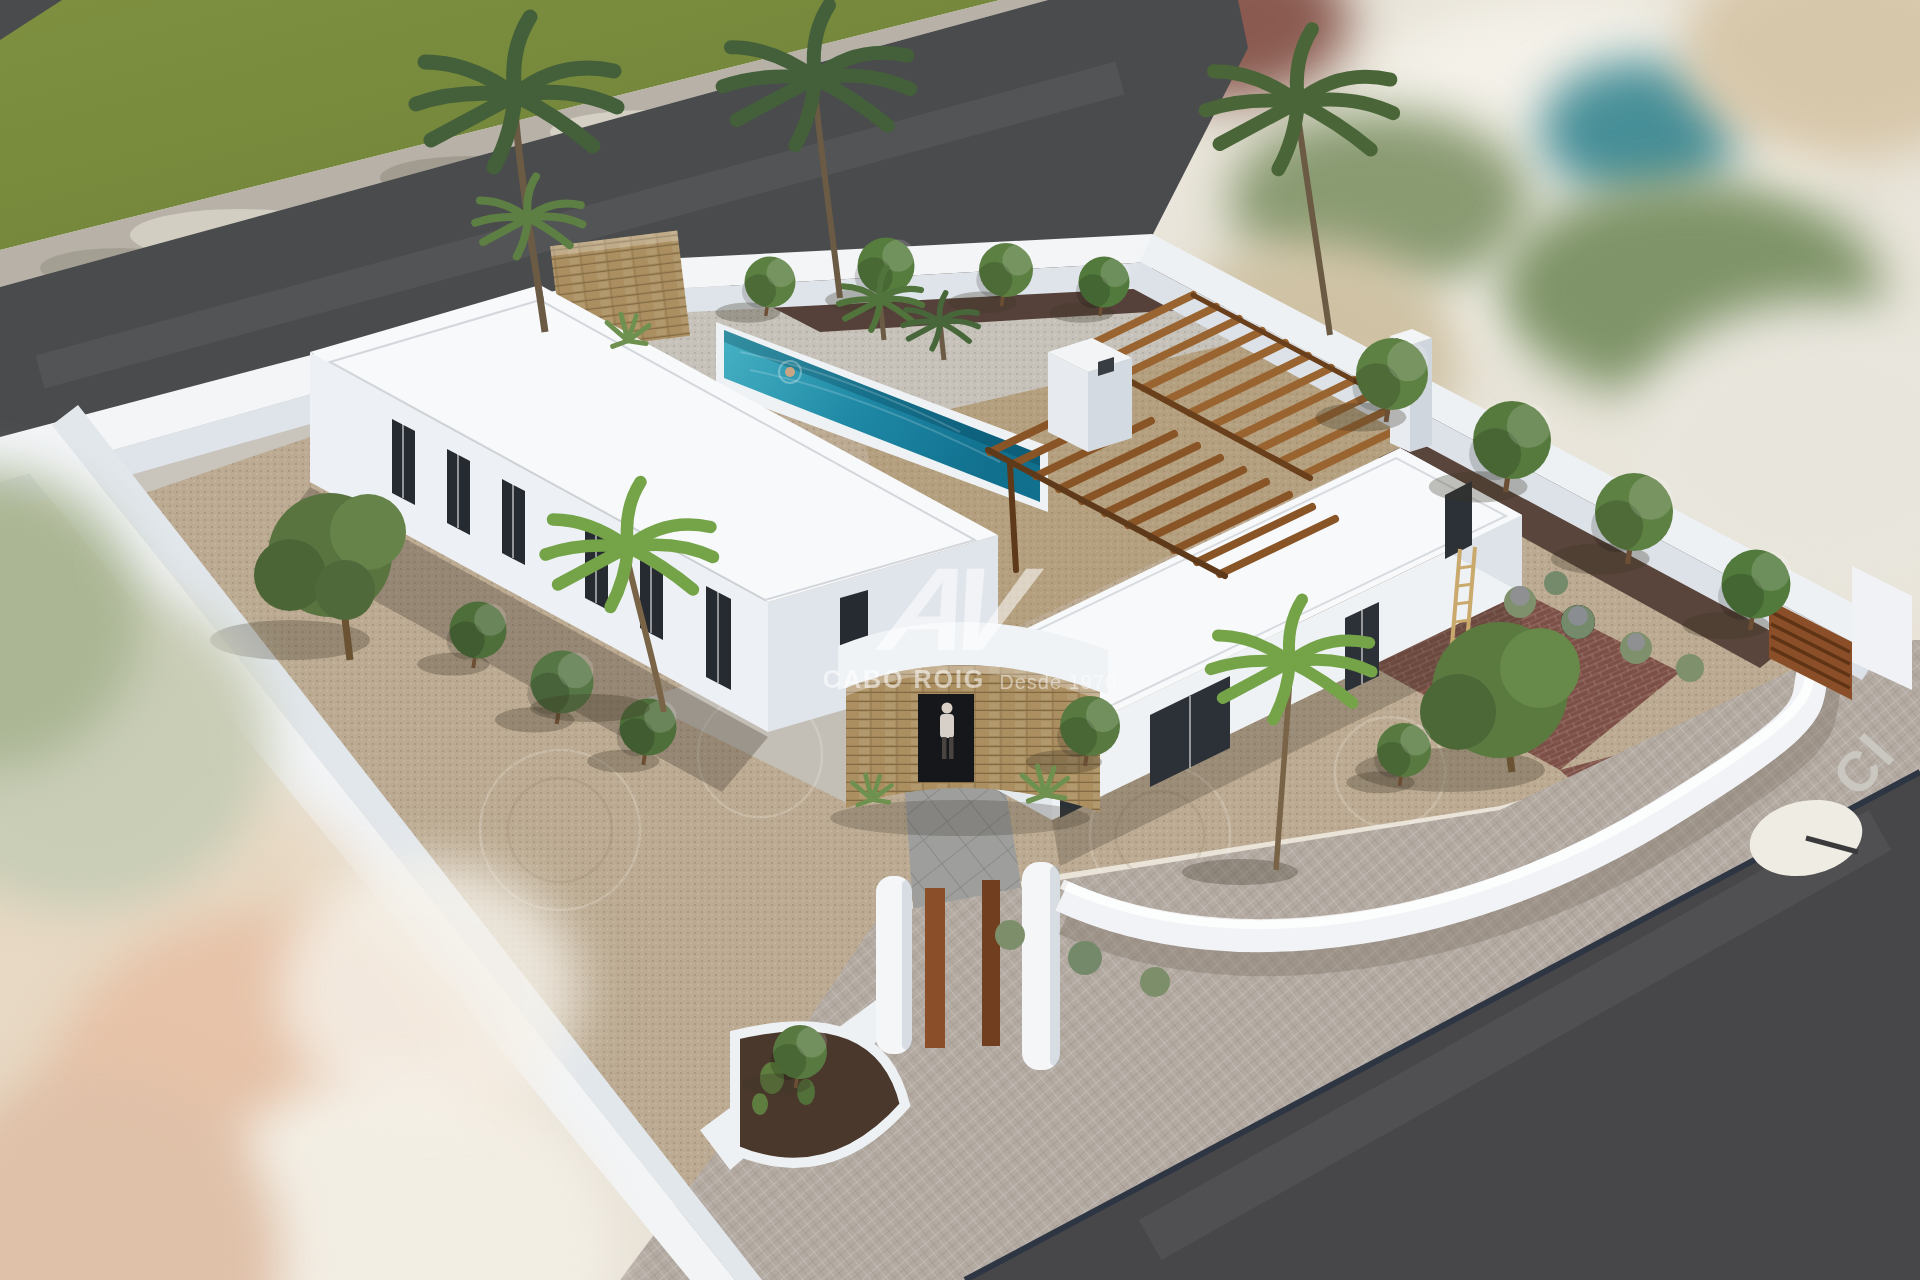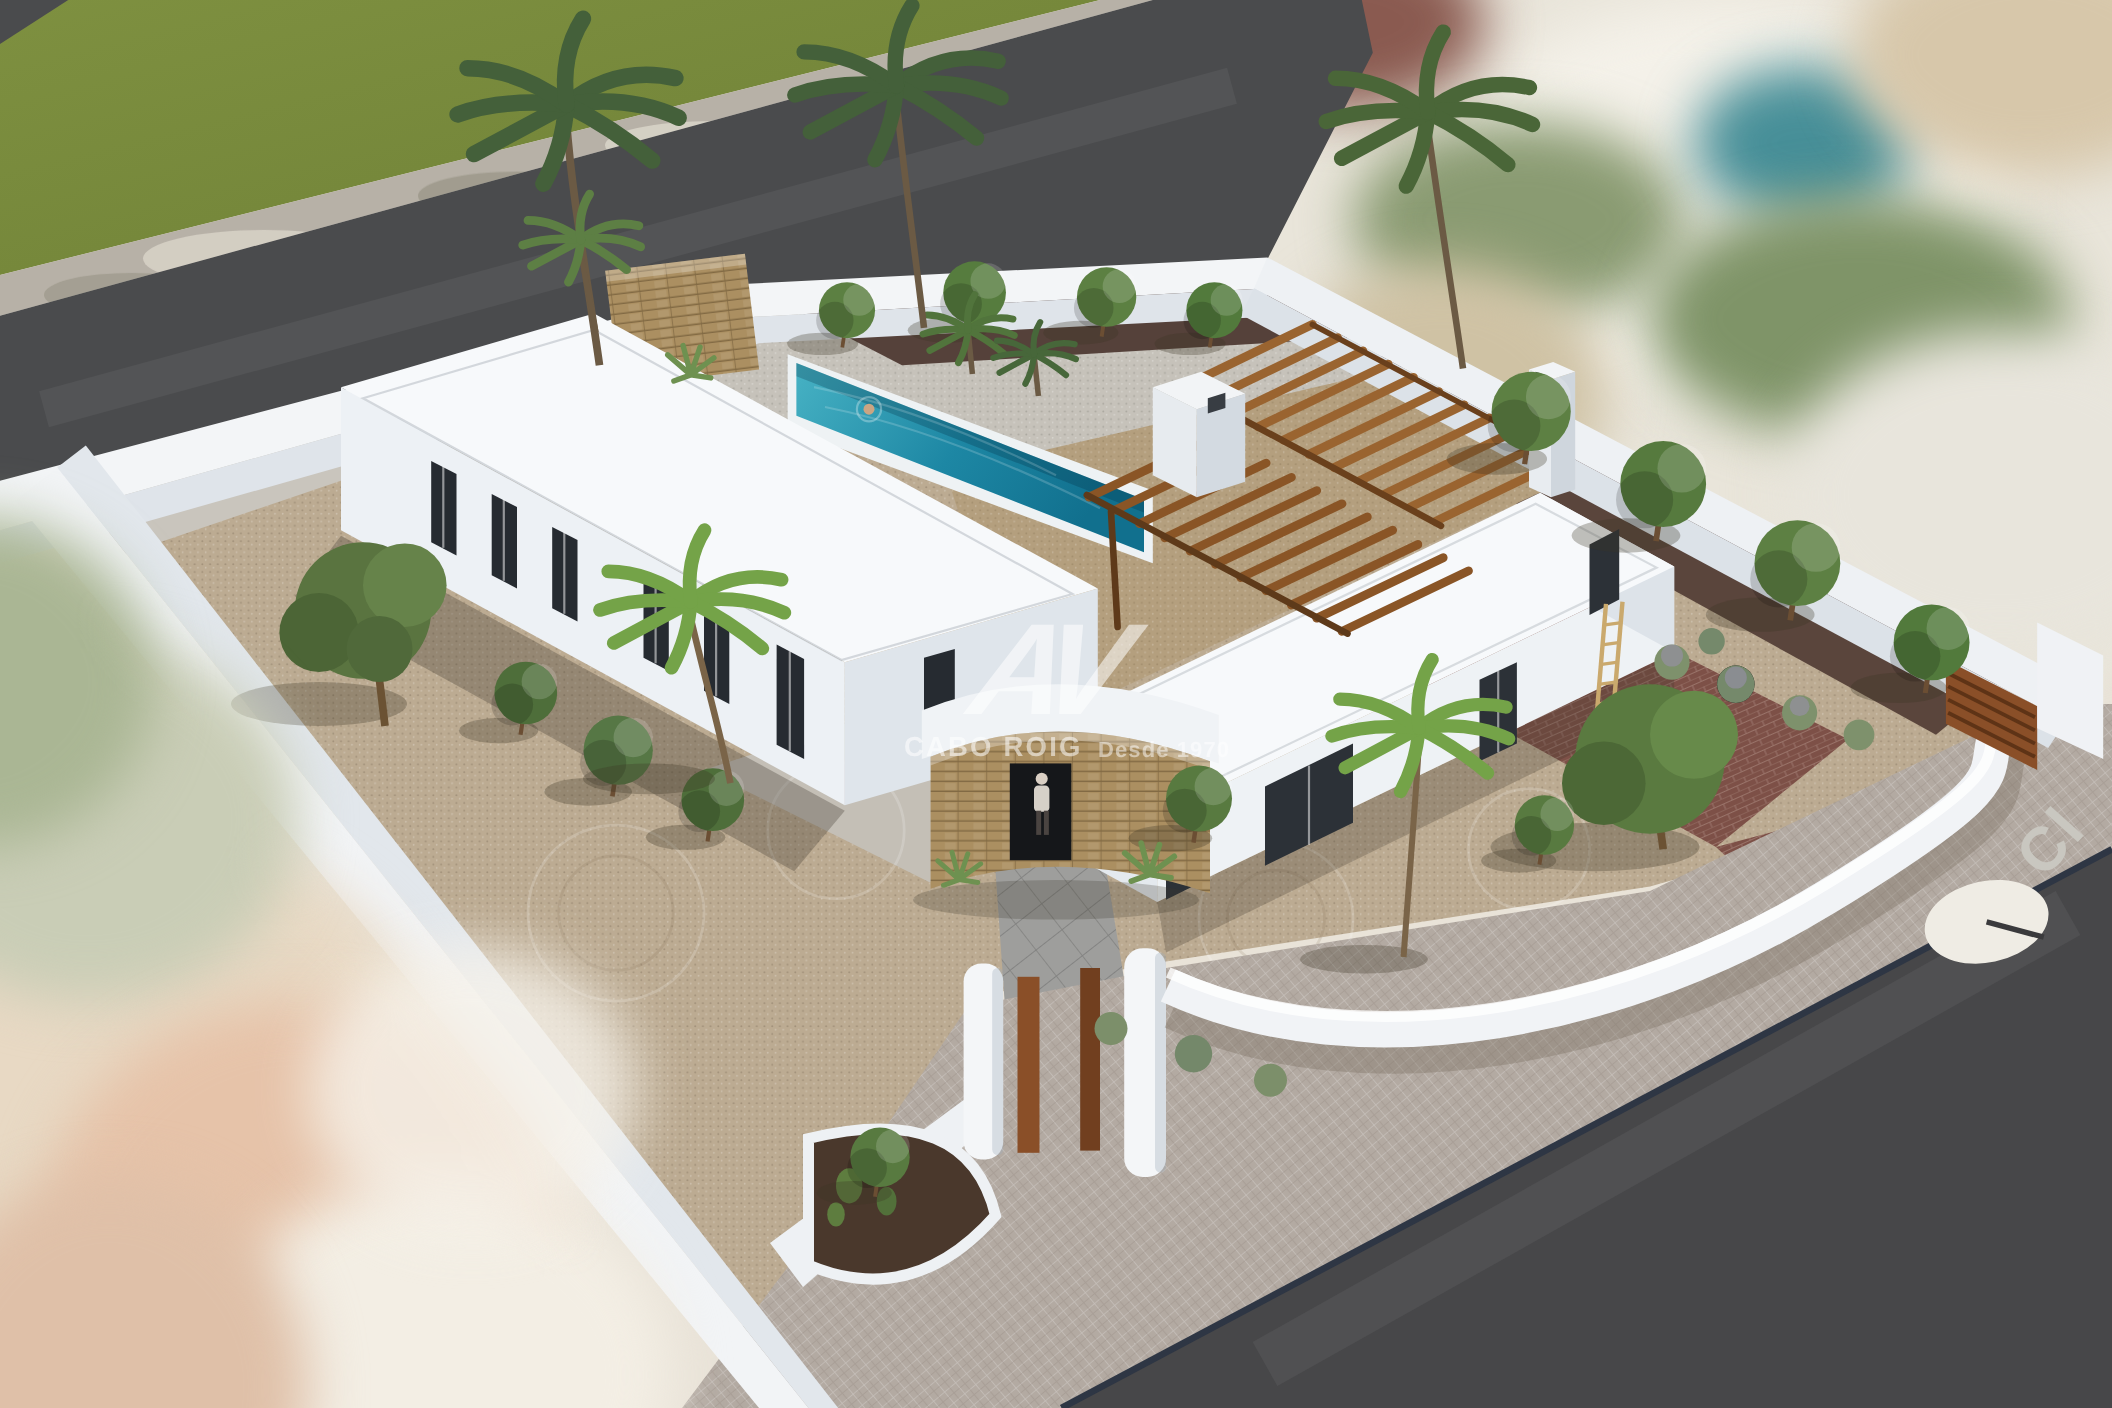--- a/index.html
+++ b/index.html
@@ -12,21 +12,21 @@
   
   #blur-bottomleft{left:-140px;top:430px;width:900px;height:980px;z-index:6;}
   #scene{position:absolute;left:0;top:0;z-index:3;}
   #watermark{position:absolute;left:660px;top:560px;width:620px;z-index:8;
              display:flex;flex-direction:column;align-items:center;
              color:rgba(255,255,255,0.55);pointer-events:none;user-select:none;}
   #wm-monogram{font-style:italic;font-weight:700;font-size:118px;line-height:.84;
                letter-spacing:-14px;transform:skewX(-12deg);margin-left:-40px;}
   #wm-line{display:flex;align-items:flex-end;gap:14px;margin-top:6px;}
   #wm-brand{font-size:25px;font-weight:700;letter-spacing:2px;}
-  #wm-tagline{font-size:20px;font-weight:700;opacity:.9;letter-spacing:1px;}
+  #wm-tagline{font-size:20px;font-weight:400;opacity:.9;letter-spacing:1px;}
 </style>
 </head>
 <body>
 
 <div id="stage">
 
   <div id="blur-topright" class="blur-layer">
     <div class="blob" style="left:0;top:0;width:1100px;height:860px;background:#e9e5da;filter:blur(10px);"></div>
     <div class="blob" style="left:330px;top:120px;width:520px;height:360px;background:#f4f1e9;"></div>
     <div class="blob" style="left:110px;top:60px;width:260px;height:160px;background:#8a5a50;"></div>

